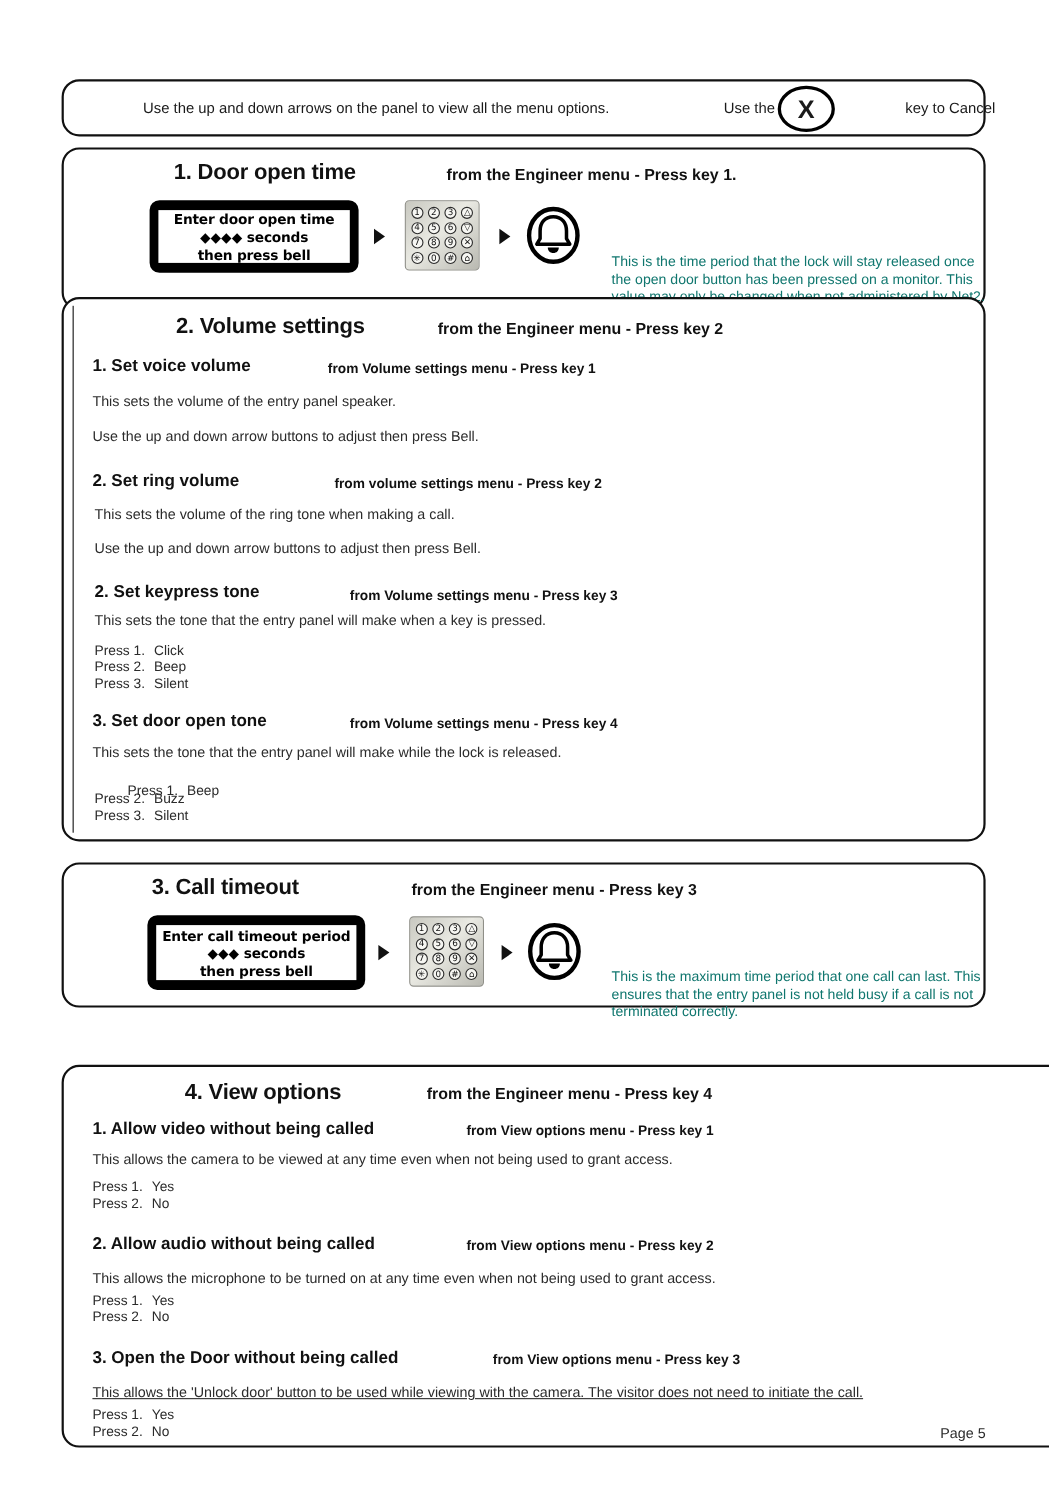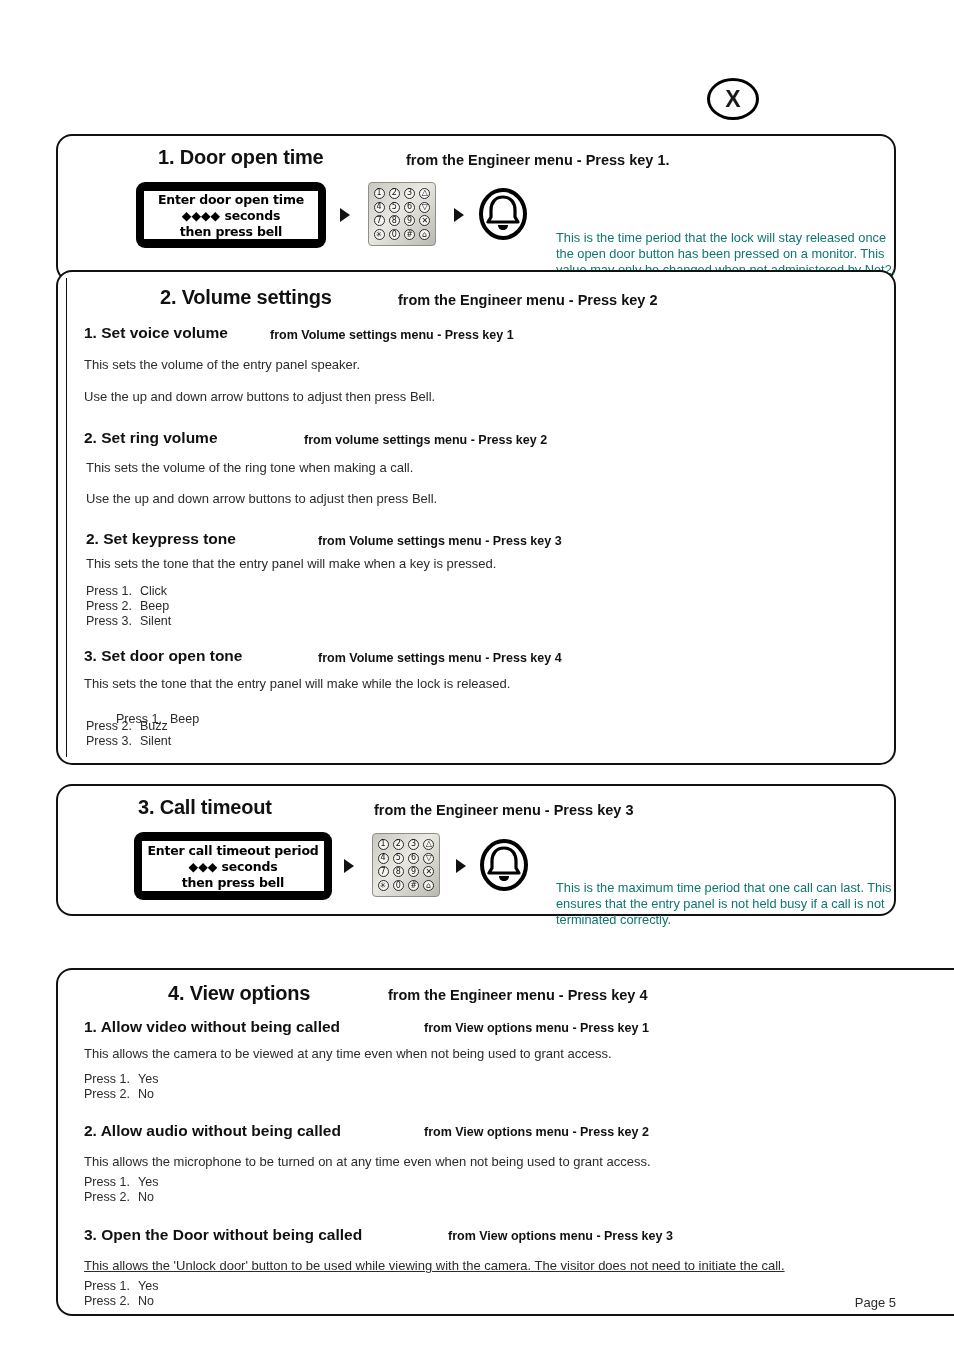--- a/index.html
+++ b/index.html
@@ -204,20 +204,25 @@
     right: 58px; bottom: 40px;
     font-size: 13px;
     color: #2b2b2b;
   }
 </style>
 </head>
 <body>
 
 <div class="page">
 
+  <div class="panel" id="note-bar">
+    <span class="note-text" id="note-main">Use the up and down arrows on the panel to view all the menu options.</span>
+    <span class="note-text" id="note-use">Use the</span>
+    <span class="note-text" id="note-key">key to Cancel</span>
+  </div>
   <div class="x-key">X</div>
 
   <div class="panel" style="left:56px; top:134px; width:840px; height:148px;">
 
     <div class="sec-title" style="left:100px; top:10px;">1. Door open time</div>
     <div class="sec-from" style="left:348px; top:16px;">from the Engineer menu - Press key 1.</div>
 
     <div class="lcd" style="left:78px; top:46px; width:190px; height:66px;">
       <div class="lcd-screen">
         <div class="lcd-line">Enter door open time</div>
@@ -258,21 +263,21 @@
     <div class="desc" style="left:498px; top:50px; width:345px;">This is the time period that the lock will stay released once the open door button has been pressed on a monitor. This value may only be changed when not administered by Net2.</div>
   </div>
 
   <div class="panel" style="left:56px; top:270px; width:840px; height:495px;">
     <div class="panel-inner"></div>
 
     <div class="sec-title" style="left:102px; top:14px;">2. Volume settings</div>
     <div class="sec-from" style="left:340px; top:20px;">from the Engineer menu - Press key 2</div>
 
     <div class="sub-title" style="left:26px; top:52px;">1. Set voice volume</div>
-    <div class="sub-from" style="left:212px; top:56px;">from Volume settings menu - Press key 1</div>
+    <div class="sub-from" style="left:240px; top:56px;">from Volume settings menu - Press key 1</div>
     <div class="body-text" style="left:26px; top:85px;">This sets the volume of the entry panel speaker.</div>
     <div class="body-text" style="left:26px; top:117px;">Use the up and down arrow buttons to adjust then press Bell.</div>
 
     <div class="sub-title" style="left:26px; top:157px;">2. Set ring volume</div>
     <div class="sub-from" style="left:246px; top:161px;">from volume settings menu - Press key 2</div>
     <div class="body-text" style="left:28px; top:188px;">This sets the volume of the ring tone when making a call.</div>
     <div class="body-text" style="left:28px; top:219px;">Use the up and down arrow buttons to adjust then press Bell.</div>
 
     <div class="sub-title" style="left:28px; top:258px;">2. Set keypress tone</div>
     <div class="sub-from" style="left:260px; top:262px;">from Volume settings menu - Press key 3</div>

